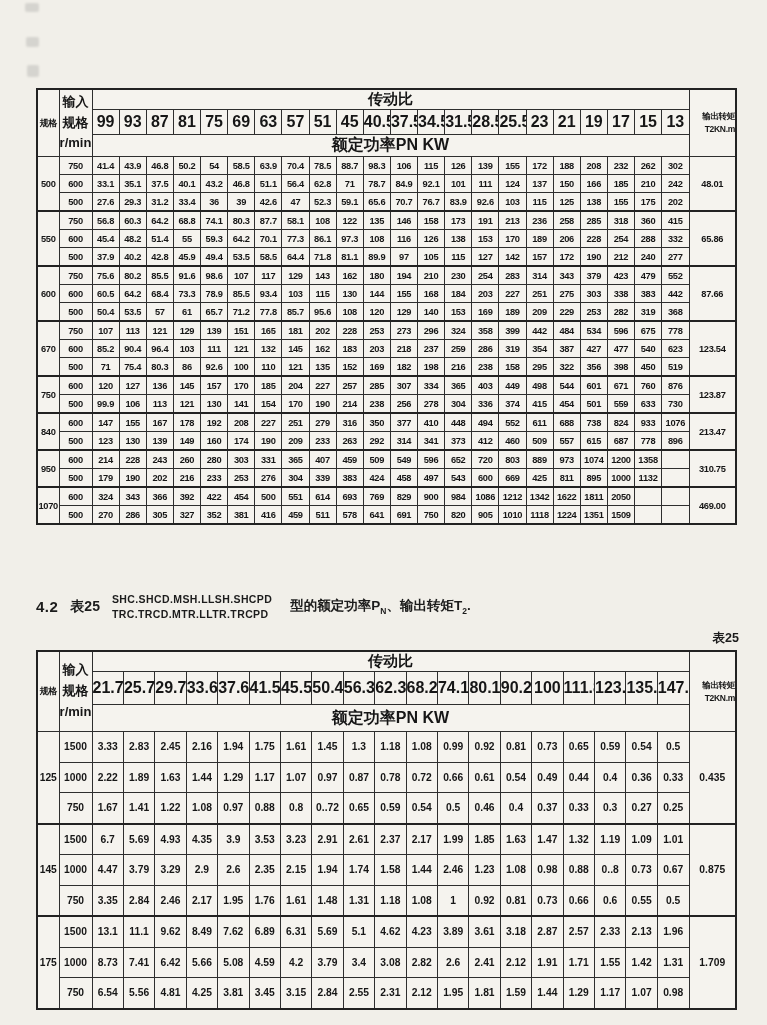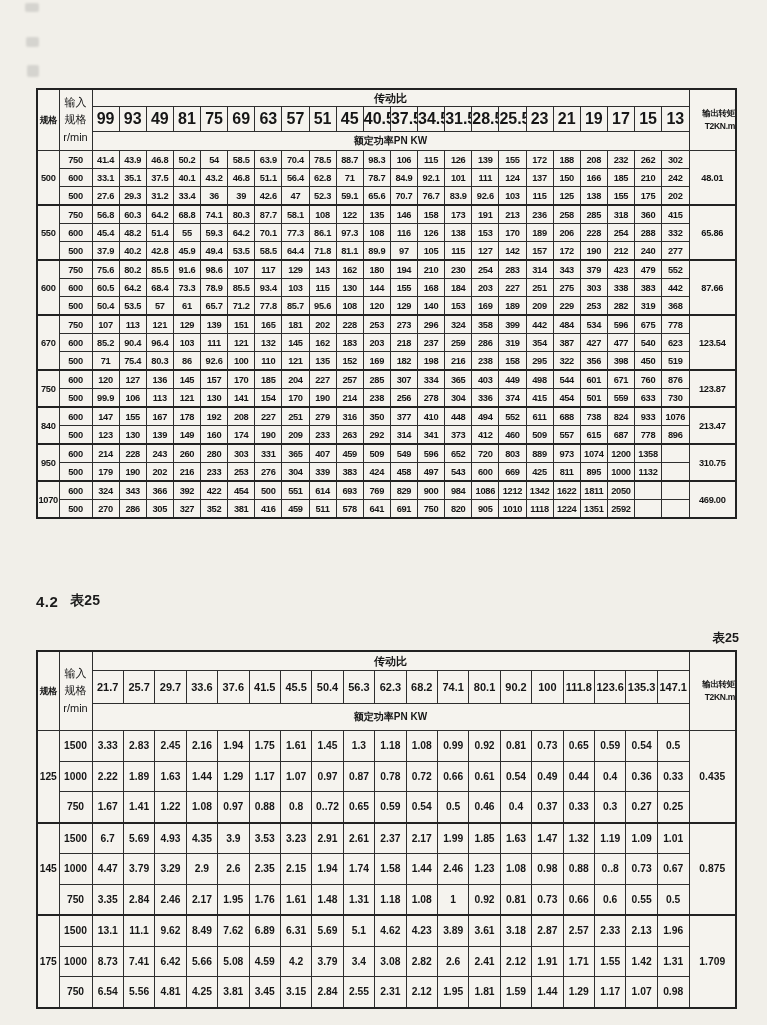--- a/index.html
+++ b/index.html
@@ -25,36 +25,36 @@
   }
   .spec-table th,.spec-table td{
     border:1px solid #2e2e2e;text-align:center;vertical-align:middle;
     padding:0;overflow:hidden;white-space:nowrap;
     color:#161616;
   }
   .spec-table th{font-weight:bold;}
   .spec-table td{font-weight:600;}
 
   .h-spec{font-size:9px;letter-spacing:-0.5px;}
-  .h-input-line{font-size:11px;font-weight:normal;line-height:1.6;}
-  .h-ratio-label{font-size:11px;}
+  .h-input-line{font-size:13px;font-weight:bold;line-height:1.6;}
+  .h-ratio-label{font-size:15px;}
   .h-torque-line{font-size:8.5px;font-weight:bold;line-height:1.5;letter-spacing:-0.3px;text-align:right;}
-  .h-power{font-size:10px;}
+  .h-power{font-size:16px;}
   .c-spec{font-size:9.5px;}
   .c-rpm{font-size:9px;}
   .c-torque{font-size:9.5px;}
 
   
   .t1 .h-ratio-label{height:16px;}
   .t1 .h-rval{height:24px;font-size:16px;}
   .t1 .h-power{height:18px;}
   .t1 tbody td{height:17px;font-size:9.3px;letter-spacing:-0.3px;}
   
   .t2 .h-ratio-label{height:18px;}
-  .t2 .h-rval{height:32px;font-size:11px;}
+  .t2 .h-rval{height:32px;font-size:16px;}
   .t2 .h-power{height:26px;}
   .t2 tbody td{height:29.5px;font-size:10.3px;}
 
   tr.group-start td{border-top:2px solid #222;}
 
   
   .midblock{
     position:absolute;left:36px;top:592px;width:701px;
     display:flex;align-items:center;gap:10px;
   }
@@ -115,21 +115,21 @@
           </th>
           <th class="h-ratio-label" colspan="22">传动比</th>
           <th class="h-torque" rowspan="3">
             <div class="h-torque-line">输出转矩</div>
             <div class="h-torque-line">T2KN.m</div>
           </th>
         </tr>
         <tr>
           <th class="h-rval">99</th>
           <th class="h-rval">93</th>
-          <th class="h-rval">49</th>
+          <th class="h-rval">87</th>
           <th class="h-rval">81</th>
           <th class="h-rval">75</th>
           <th class="h-rval">69</th>
           <th class="h-rval">63</th>
           <th class="h-rval">57</th>
           <th class="h-rval">51</th>
           <th class="h-rval">45</th>
           <th class="h-rval">40.5</th>
           <th class="h-rval">37.5</th>
           <th class="h-rval">34.5</th>
@@ -653,31 +653,36 @@
           <td class="c-val">578</td>
           <td class="c-val">641</td>
           <td class="c-val">691</td>
           <td class="c-val">750</td>
           <td class="c-val">820</td>
           <td class="c-val">905</td>
           <td class="c-val">1010</td>
           <td class="c-val">1118</td>
           <td class="c-val">1224</td>
           <td class="c-val">1351</td>
-          <td class="c-val">2592</td>
+          <td class="c-val">1509</td>
           <td class="c-val"></td>
           <td class="c-val"></td>
         </tr>
       </tbody>
     </table>
   </div>
 
 <div class="midblock">
   <span class="mid-num">4.2</span>
   <span class="mid-ref">表25</span>
+  <span class="mid-models">
+    <span class="mid-model">SHC.SHCD.MSH.LLSH.SHCPD</span>
+    <span class="mid-model">TRC.TRCD.MTR.LLTR.TRCPD</span>
+  </span>
+  <span class="mid-caption"><span>型的额定功率P</span><sub>N</sub><span>、输出转矩T</span><sub>2</sub><span>.</span></span>
 </div>
 
 <div class="ref-right">表25</div>
 
 <div class="tbl-wrap" id="t2-mount">
     <table class="spec-table t2">
       <colgroup>
         <col style="width: 22px;">
         <col style="width: 33px;">
         <col>

